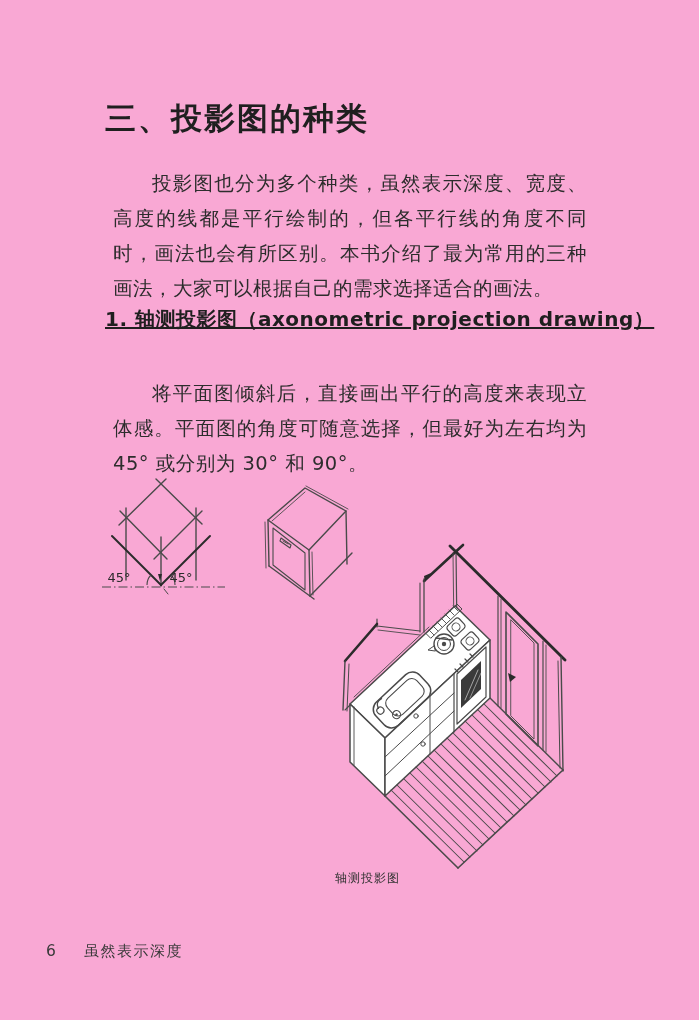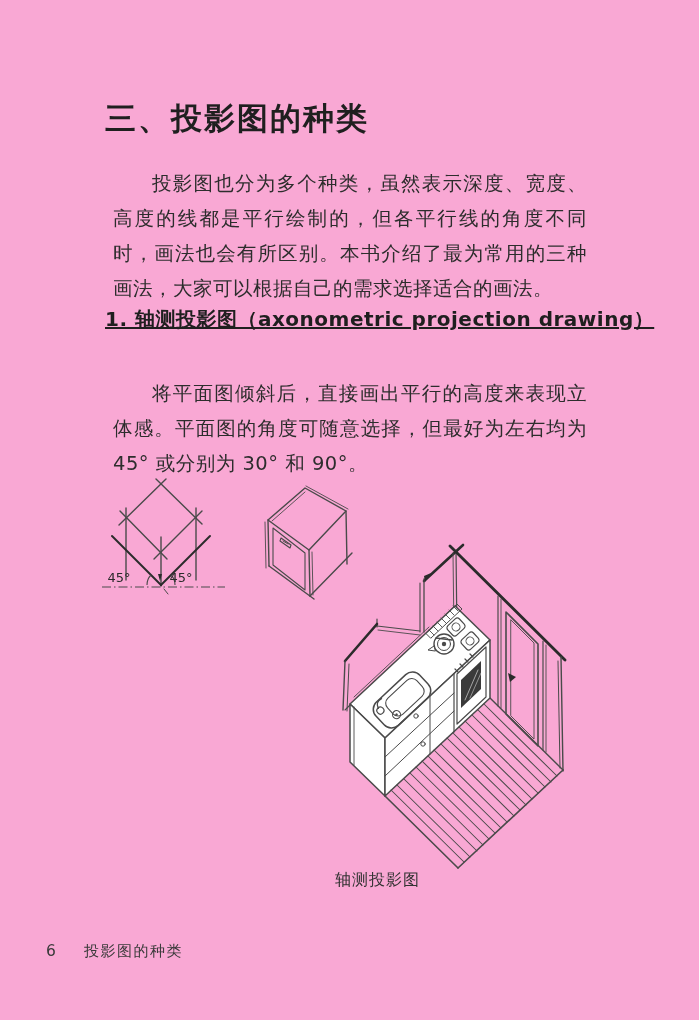--- a/index.html
+++ b/index.html
@@ -24,21 +24,21 @@
     position:absolute;left:105px;top:306px;
     font-size:20px;font-weight:700;color:#1f1f1f;
     letter-spacing:0.5px;white-space:nowrap;text-decoration:underline;
   }
   .fig{position:absolute;}
   .fig-cube{left:88px;top:478px;text-align:right;}
   .fig-cabinet{left:256px;top:484px;}
   .fig-kitchen{left:330px;top:540px;}
   .fig-caption{
     position:absolute;left:335px;top:870px;
-    font-size:16px;color:#333;letter-spacing:1px;white-space:nowrap;
+    font-size:12px;color:#333;letter-spacing:1px;white-space:nowrap;
   }
   .footer{
     position:absolute;left:46px;top:942px;
     font-size:15px;color:#3a3a3a;white-space:nowrap;
   }
   .footer .pagenum{display:inline-block;margin-right:28px;font-size:15.5px;}
   .footer .book{letter-spacing:1.5px;}
   svg{display:block;}
   svg text{font-family:"DejaVu Sans","Liberation Sans",sans-serif;}
 </style>
@@ -230,16 +230,16 @@
           <path d="M148,170 L221,242"></path>
           <path d="M154,164 L227,236"></path>
         </g>
       </g>
     </svg>
   </div>
 
   <div class="fig-caption">轴测投影图</div>
 
   <div class="footer">
-    <span class="pagenum">6</span><span class="book">投影图的种类</span>
+    <span class="pagenum">6</span><span class="book">虽然表示深度</span>
   </div>
 
 </div>
 
 </body></html>

